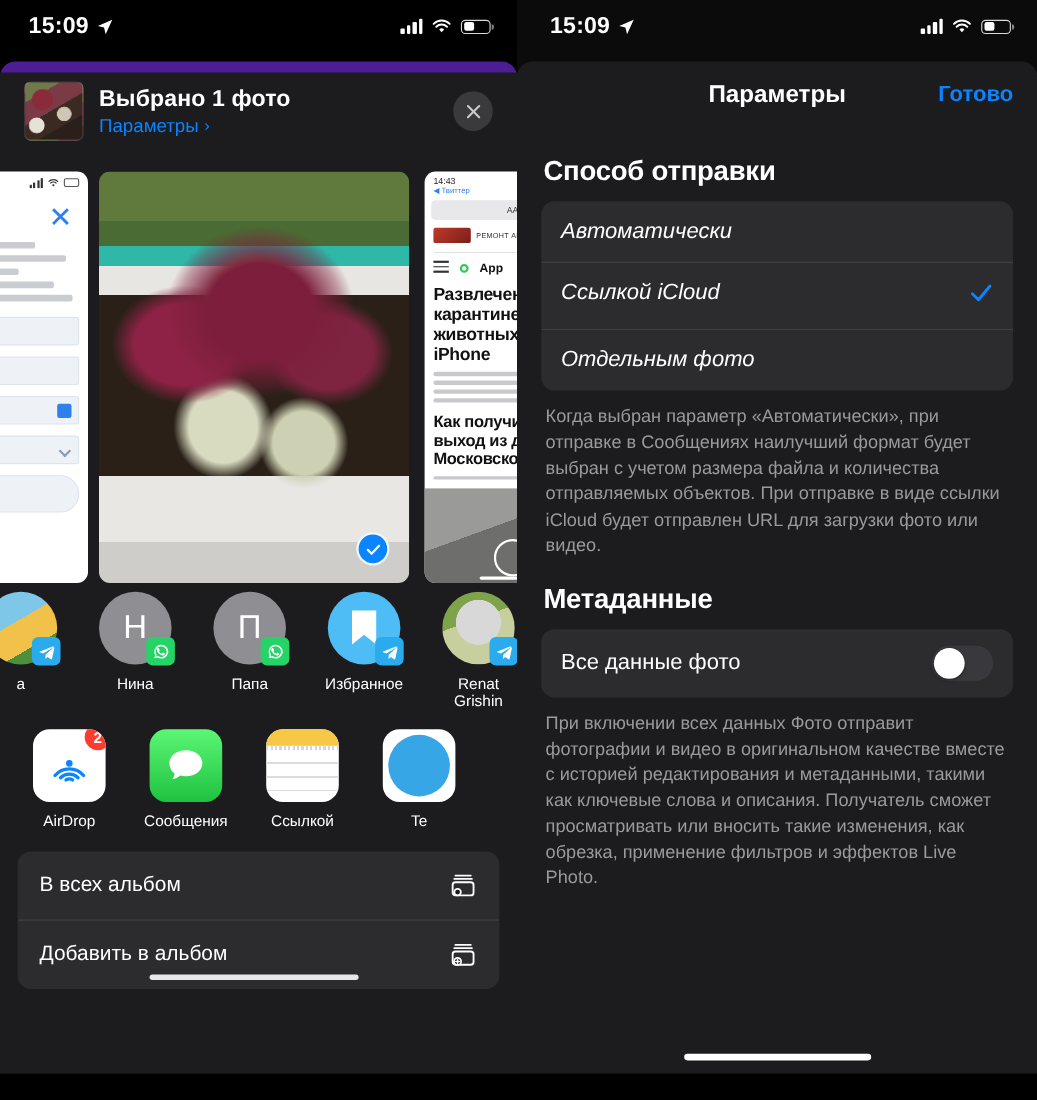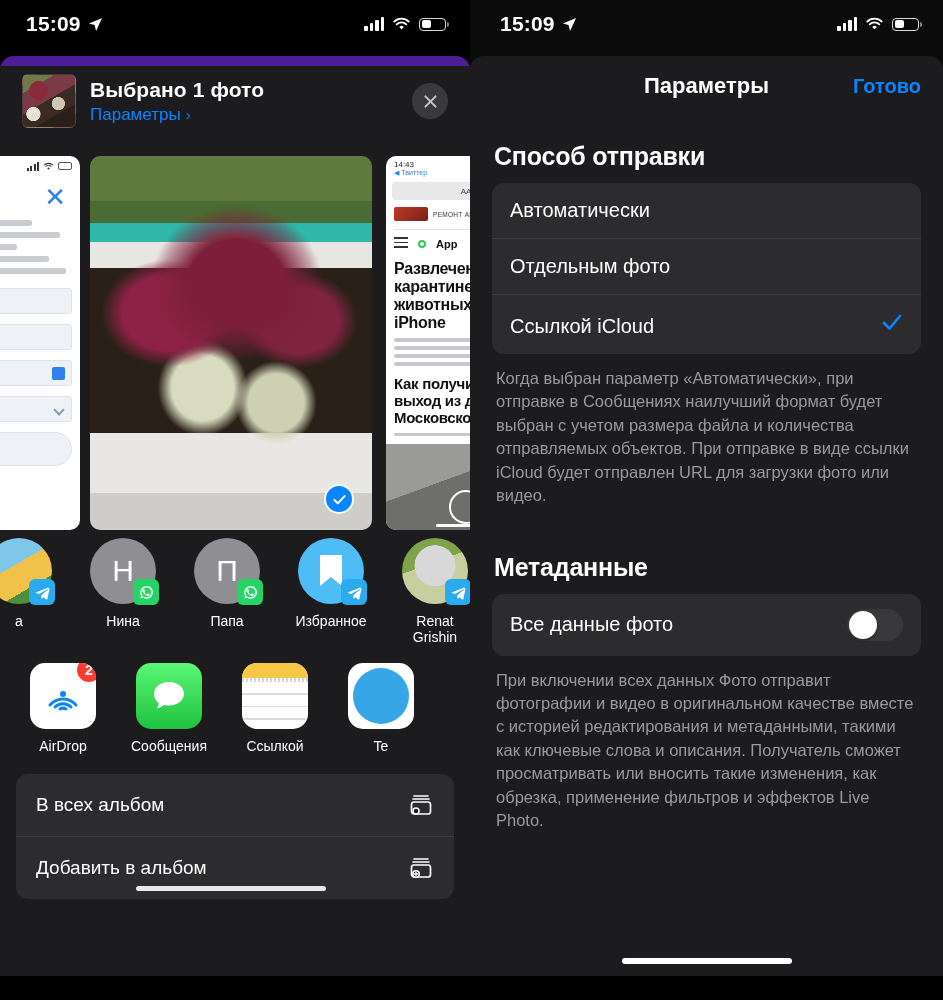--- a/index.html
+++ b/index.html
@@ -155,21 +155,21 @@
 
   
   .r-sheet { position:absolute; left:0; right:0; top:56px; bottom:0; background:#1c1c1e; border-radius: 14px 14px 0 0; }
   .r-sheet-inner { position:absolute; left:-12px; right:-12px; top:10px; bottom:0; background:#1c1c1e; border-radius:14px 14px 0 0; }
   .navbar { position:relative; height: 60px; display:flex; align-items:center; justify-content:center; }
   .nav-title { color:#fff; font-size: 22px; font-weight: 700; }
   .nav-action { position:absolute; right: 22px; color:#0a84ff; font-size: 20px; font-weight: 600; }
   .r-body { padding: 12px 22px 0 22px; }
   .sec-head { color:#fff; font-size: 25px; font-weight: 700; letter-spacing:-.2px; margin: 14px 0 12px 2px; }
   .group { background:#2c2c2e; border-radius: 12px; overflow:hidden; }
-  .opt { display:flex; align-items:flex-end; justify-content:space-between; padding: 16px 18px; color:#fff; font-size: 20px; }
+  .opt { display:flex; align-items:flex-start; justify-content:space-between; padding: 16px 18px; color:#fff; font-size: 20px; font-style: italic; }
   .opt + .opt { border-top: 1px solid rgba(255,255,255,.09); }
   .opt .tick svg { width: 22px; height: 22px; }
   .footnote { color:#9a9a9e; font-size: 16.5px; line-height: 1.42; margin: 13px 4px 0 4px; }
   .row-toggle { display:flex; align-items:center; justify-content:space-between; padding: 15px 18px; color:#fff; font-size: 20px; }
   .switch { width: 56px; height: 32px; border-radius: 16px; background:#39393d; position:relative; flex:0 0 auto; }
   .switch i { position:absolute; top: 2px; left: 2px; width: 28px; height: 28px; border-radius: 50%; background:#fff; display:block; box-shadow: 0 1px 3px rgba(0,0,0,.4); }
   .home-ind { position:absolute; left:50%; transform:translateX(-50%); bottom: 12px; width: 170px; height: 6px; background:#fff; border-radius: 4px; }
 </style>
 </head>
 <body>
@@ -485,35 +485,35 @@
 
         <div class="r-body">
 
           <div class="sec-head">Способ отправки</div>
 
           <div class="group">
             <div class="opt">
               <span>Автоматически</span>
             </div>
             <div class="opt">
-              <span>Отдельным фото</span>
-            </div>
-            <div class="opt">
               <span>Ссылкой iCloud</span>
               <span class="tick">
                 <svg viewBox="0 0 22 22">
                     <path d="M3 12 8.5 17.5 19 5" stroke="#0a84ff" stroke-width="2.6" fill="none" stroke-linecap="round" stroke-linejoin="round"></path>
                   </svg>
               </span>
             </div>
+            <div class="opt">
+              <span>Отдельным фото</span>
+            </div>
           </div>
 
           <div class="footnote">Когда выбран параметр «Автоматически», при отправке в Сообщениях наилучший формат будет выбран с учетом размера файла и количества отправляемых объектов. При отправке в виде ссылки iCloud будет отправлен URL для загрузки фото или видео.</div>
 
-          <div class="sec-head" style="margin-top:45px">Метаданные</div>
+          <div class="sec-head" style="margin-top:22px">Метаданные</div>
 
           <div class="group">
             <div class="row-toggle">
               <span>Все данные фото</span>
               <span class="switch">
                   <i></i>
                 </span>
             </div>
           </div>
 

